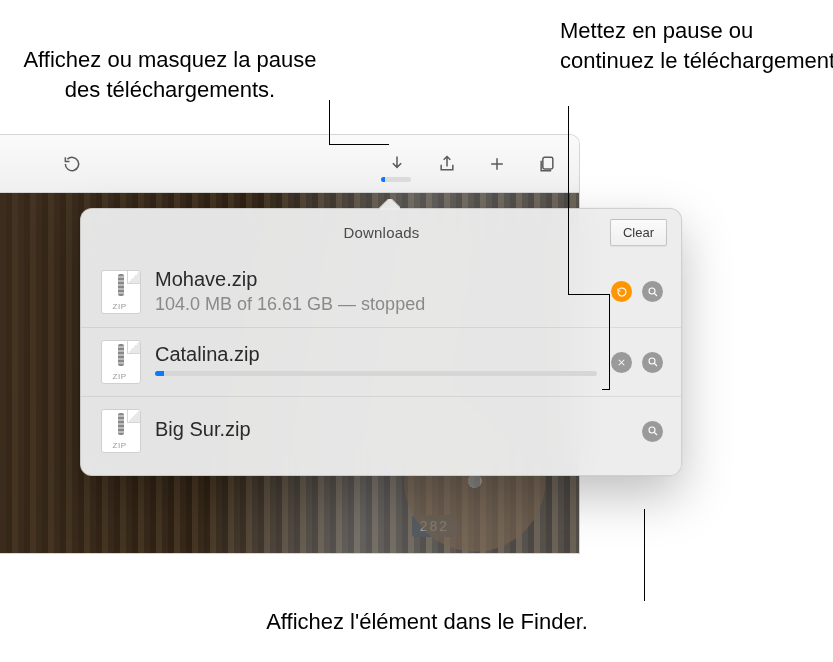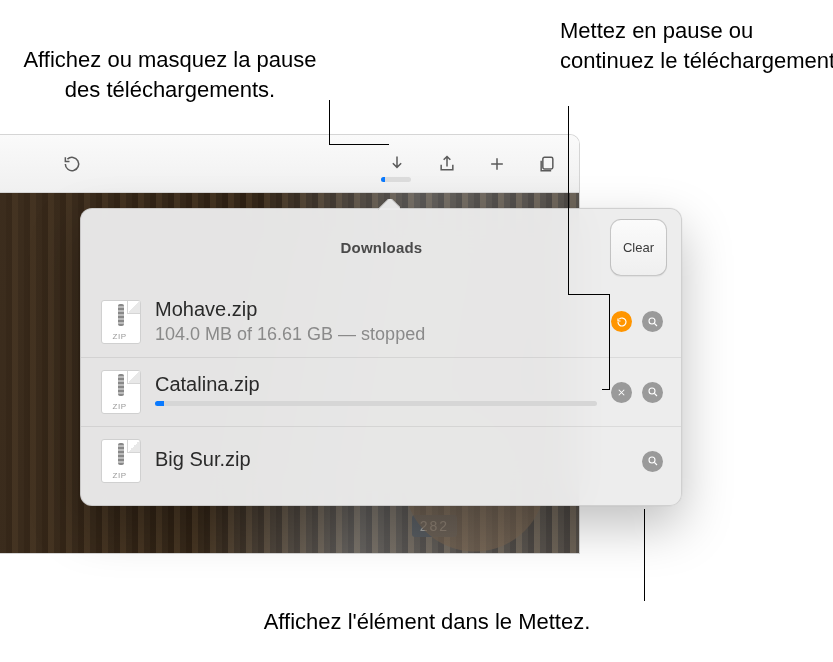--- a/index.html
+++ b/index.html
@@ -162,29 +162,29 @@
     }
     .popover-header {
       display: flex;
       align-items: center;
       padding: 10px 14px 8px;
     }
     .popover-title {
       flex: 1;
       text-align: center;
       font-size: 15px;
-      font-weight: 700;
+      font-weight: 400;
       color: #4a4a4a;
       letter-spacing: 0.2px;
     }
     .clear-btn {
       background: linear-gradient(#fbfbfb,#efefef);
       border: 0.5px solid rgba(0,0,0,0.2);
-      border-radius: 11px;
-      padding: 20px 12px;
+      border-radius: 2px;
+      padding: 5px 12px;
       font-size: 13px;
       color: #3a3a3a;
       box-shadow: 0 1px 1px rgba(0,0,0,0.06);
     }
 
     .download-list {
       padding: 2px 0 10px;
     }
     .download-item {
       display: flex;
@@ -283,21 +283,21 @@
       border: 1px solid #000;
       border-left: none;
       z-index: 40;
     }
   </style>
 </head>
 <body>
 
 <div class="callout callout-left">Affichez ou masquez la pause des téléchargements.</div>
 <div class="callout callout-right">Mettez en pause ou continuez le téléchargement.</div>
-<div class="callout callout-bottom">Affichez l'élément dans le Mettez.</div>
+<div class="callout callout-bottom">Affichez l'élément dans le Finder.</div>
 
 <div class="callout-line" style="left:329px; top:100px; width:1px; height:44px;"></div>
 <div class="callout-line" style="left:329px; top:144px; width:60px; height:1px;"></div>
 
 <div class="callout-line" style="left:568px; top:106px; width:1px; height:188px;"></div>
 
 <div class="callout-line" style="left:644px; top:509px; width:1px; height:92px;"></div>
 
 <div class="bracket" style="left:602px; top:294px; width:8px; height:96px;"></div>
 <div class="callout-line" style="left:568px; top:294px; width:34px; height:1px;"></div>

